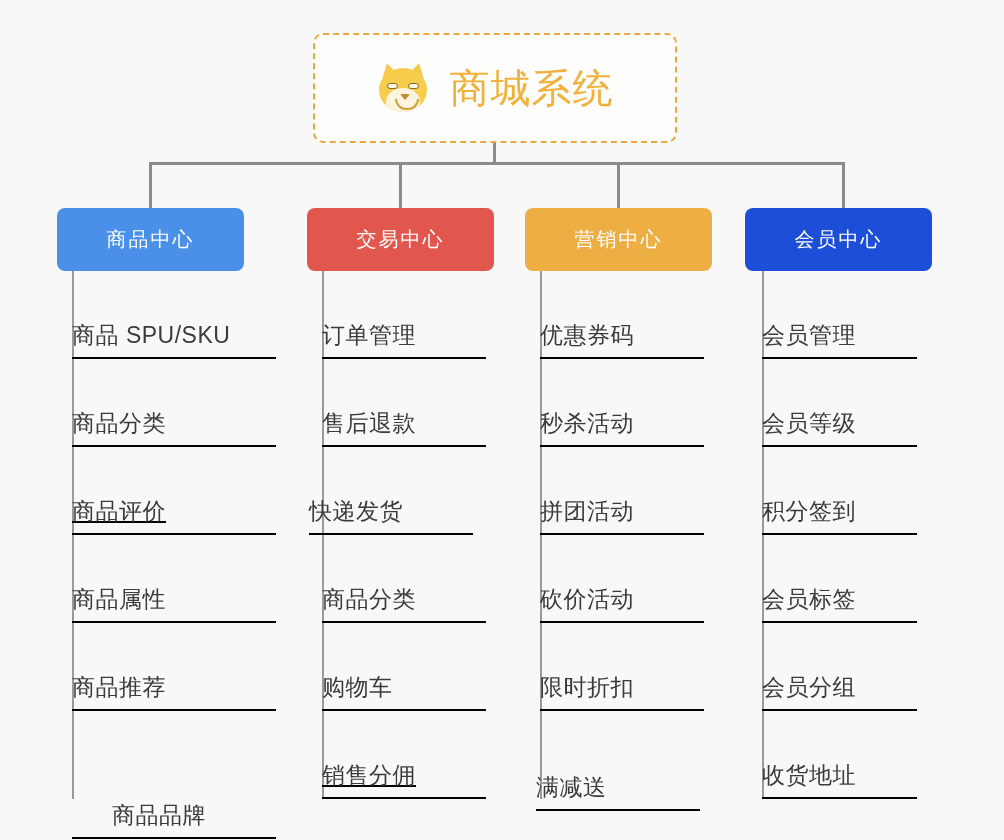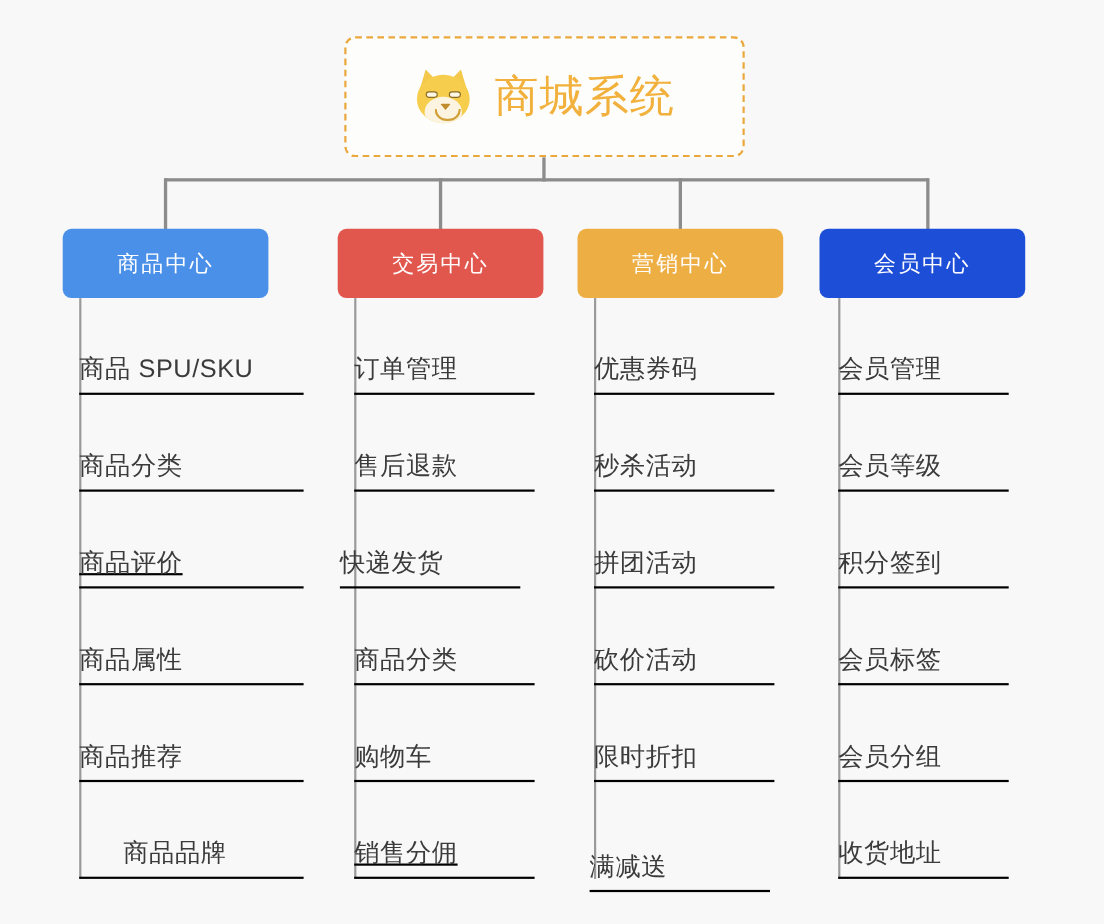--- a/index.html
+++ b/index.html
@@ -224,21 +224,21 @@
       </div>
       <div class="leaf" style="left: 72px; width: 204px; top: 447px; text-decoration: underline;">
         <span class="leaf-label">商品评价</span>
       </div>
       <div class="leaf" style="left: 72px; width: 204px; top: 535px;">
         <span class="leaf-label">商品属性</span>
       </div>
       <div class="leaf" style="left: 72px; width: 204px; top: 623px;">
         <span class="leaf-label">商品推荐</span>
       </div>
-      <div class="leaf" style="left: 72px; width: 204px; top: 711px; padding-left: 40px;">
+      <div class="leaf" style="left: 72px; width: 204px; top: 751px; padding-left: 40px;">
         <span class="leaf-label">商品品牌</span>
       </div>
       <div class="cat-header" style="left: 307px; width: 187px; background: rgb(225, 87, 78); justify-content: center;">
         <span>交易中心</span>
       </div>
       <div class="trunk" style="left: 322px; height: 528px;"></div>
       <div class="leaf" style="left: 322px; width: 164px; top: 271px;">
         <span class="leaf-label">订单管理</span>
       </div>
       <div class="leaf" style="left: 322px; width: 164px; top: 359px;">

